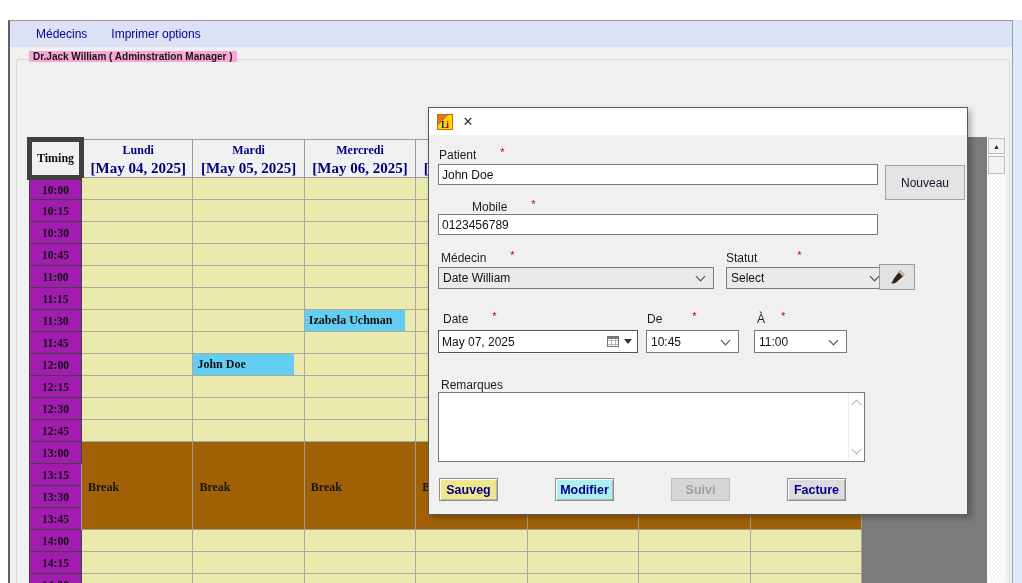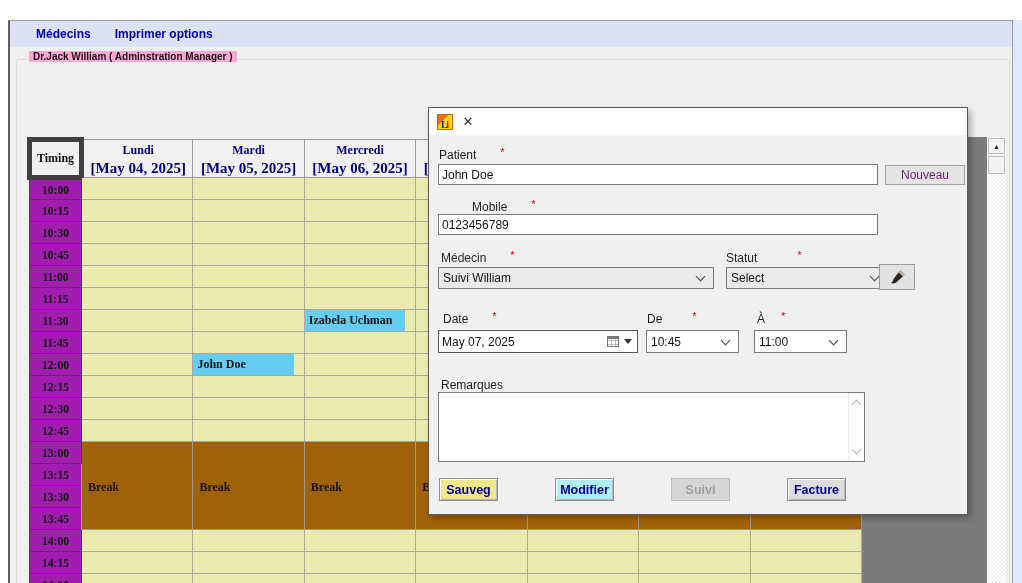--- a/index.html
+++ b/index.html
@@ -7,21 +7,21 @@
               font-family:"Liberation Sans", sans-serif; }
 
   
   .app-window { position:absolute; left:8px; top:20px; width:1005px; height:563px;
                 background:#f0f0f0; border-left:2px solid #5f5f5f;
                 border-top:1px solid #9c9c9c; border-right:1px solid #9aa0a8; overflow:hidden; }
   .right-strip { position:absolute; left:1013px; top:20px; width:9px; height:563px; background:#dde8f8; }
 
   
   .menu-bar { height:26px; background:#dce1f6; display:flex; align-items:center; padding-left:26px; }
-  .menu-item { color:#00009b; font-weight:bold; font-size:12px; margin-right:24px; cursor:default; }
+  .menu-item { color:#00009b; font-weight:normal; font-size:12px; margin-right:24px; cursor:default; }
 
   
   .group-box { position:absolute; left:6px; top:38px; width:994px; height:560px;
                border:1px solid #d9d9d9; border-radius:3px; }
   .group-title { position:absolute; left:12px; top:-9px; background:#f9a8d4; padding:0 4px;
                  font-size:10px; font-weight:bold; color:#141414; }
 
   
   .cal-viewport { position:absolute; left:10px; top:77px; width:979px; height:486px; overflow:hidden; }
   .cal-filler { position:absolute; left:835px; top:0; width:125px; height:486px; background:#7b7b7b; }
@@ -77,22 +77,22 @@
   .txt-input { position:absolute; height:21px; border:1px solid #7a7a7a; background:#fff;
                font-size:12px; padding:0 3px; font-family:"Liberation Sans",sans-serif; color:#111; }
   .combo { position:absolute; height:22px; border:1px solid #7a7a7a; display:flex; align-items:center;
            font-size:12px; color:#111; padding-left:4px; }
   .combo.gray { background:#eaeaea; }
   .combo.white { background:#ffffff; }
   .chev { width:7px; height:7px; border-right:1.4px solid #444; border-bottom:1.4px solid #444;
           transform:rotate(45deg); position:absolute; right:9px; top:5px; }
   .combo-val { flex:1; }
 
-  .btn-nouveau { position:absolute; left:456px; top:57px; width:80px; height:20px; background:#e4e4e4;
-                 border:1px solid #a2a2a2; font-size:12px; color:#701a75; text-align:center; line-height:18px; }
+  .btn-nouveau { position:absolute; left:456px; top:57px; width:80px; height:35px; background:#e4e4e4;
+                 border:1px solid #a2a2a2; font-size:12px; color:#0f172a; text-align:center; line-height:18px; }
   .btn-brush { position:absolute; left:450px; top:156px; width:36px; height:26px; background:#e2e2e2;
                border:1px solid #9a9a9a; display:flex; align-items:center; justify-content:center; }
 
   .date-field { position:absolute; left:9px; top:222px; width:200px; height:23px; background:#fff;
                 border:1px solid #555; display:flex; align-items:center; font-size:12px; color:#111;
                 padding-left:3px; }
   .cal-ic { position:absolute; right:18px; top:5px; width:12px; height:11px; border:1px solid #777;
             background:linear-gradient(#777 2px, transparent 2px),
                        repeating-linear-gradient(to right, transparent 0 3px, #bbb 3px 4px),
                        repeating-linear-gradient(transparent 0 3px, #bbb 3px 4px); background-color:#fff; }
@@ -384,21 +384,21 @@
   </div>
   <input class="txt-input" style="left: 9px; top: 106px; width: 440px;" value="0123456789">
 
   <div class="abs" style="left:12px; top:140px;">
     <span class="lbl">Médecin</span><span class="req">*</span>
   </div>
   <div class="abs" style="left:297px; top:140px;">
     <span class="lbl">Statut</span><span class="req" style="margin-left:40px">*</span>
   </div>
   <div class="combo gray" style="left:9px; top:159px; width:276px;">
-    <span class="combo-val">Suivi William</span>
+    <span class="combo-val">Date William</span>
     <span class="chev"></span>
   </div>
   <div class="combo gray" style="left:297px; top:159px; width:162px;">
     <span class="combo-val">Select</span>
     <span class="chev"></span>
   </div>
   <button class="btn-brush">
     <svg width="17" height="17" viewBox="0 0 16 16">
       <path d="M10.6 1.4 L14.6 5.2 L13 7 L9 3.2 Z" fill="#cbb9a2" stroke="#8a7a64" stroke-width="0.5"></path>
       <path d="M9 3.2 L13 7 L7.5 12 C6 13.6 3.2 14 2 13 C3.8 12 3.6 10 4.8 8.6 Z" fill="#2e2318"></path>

